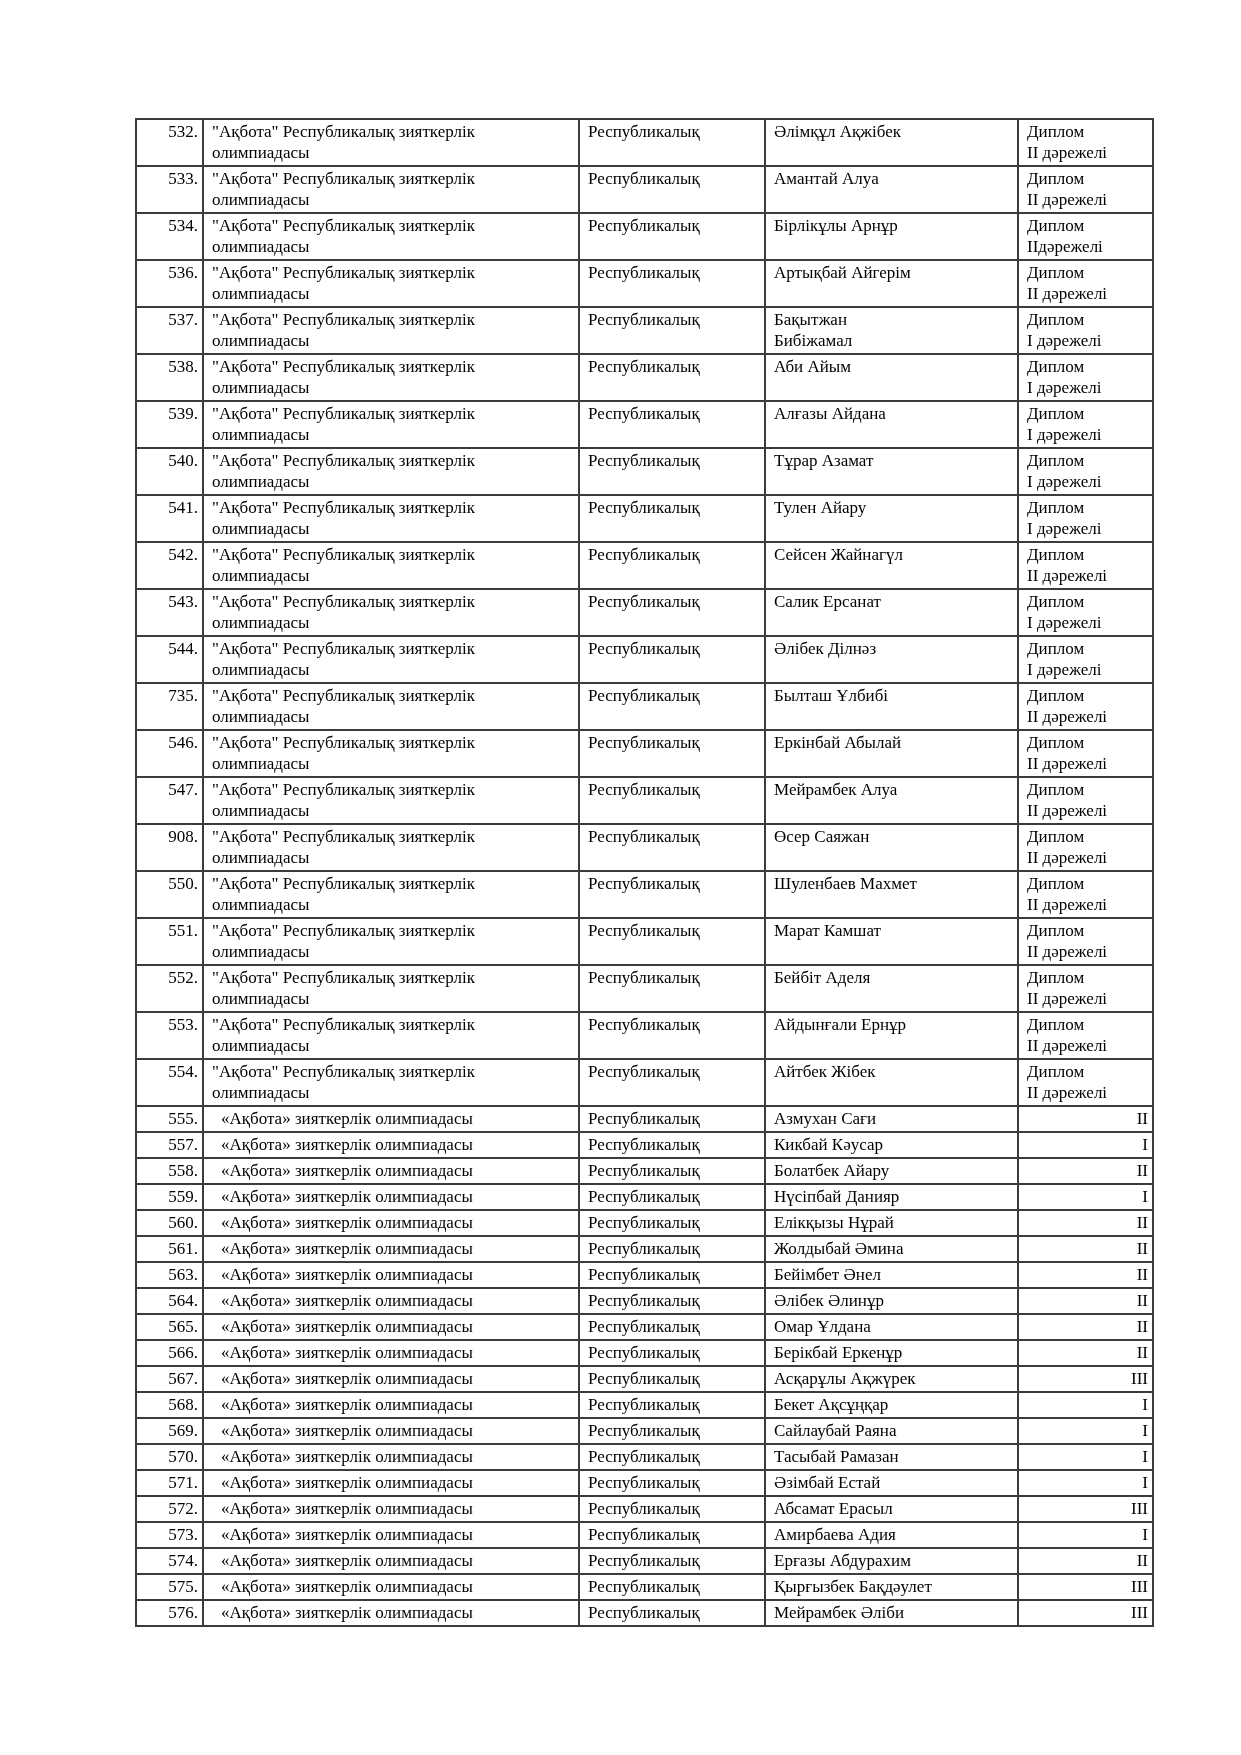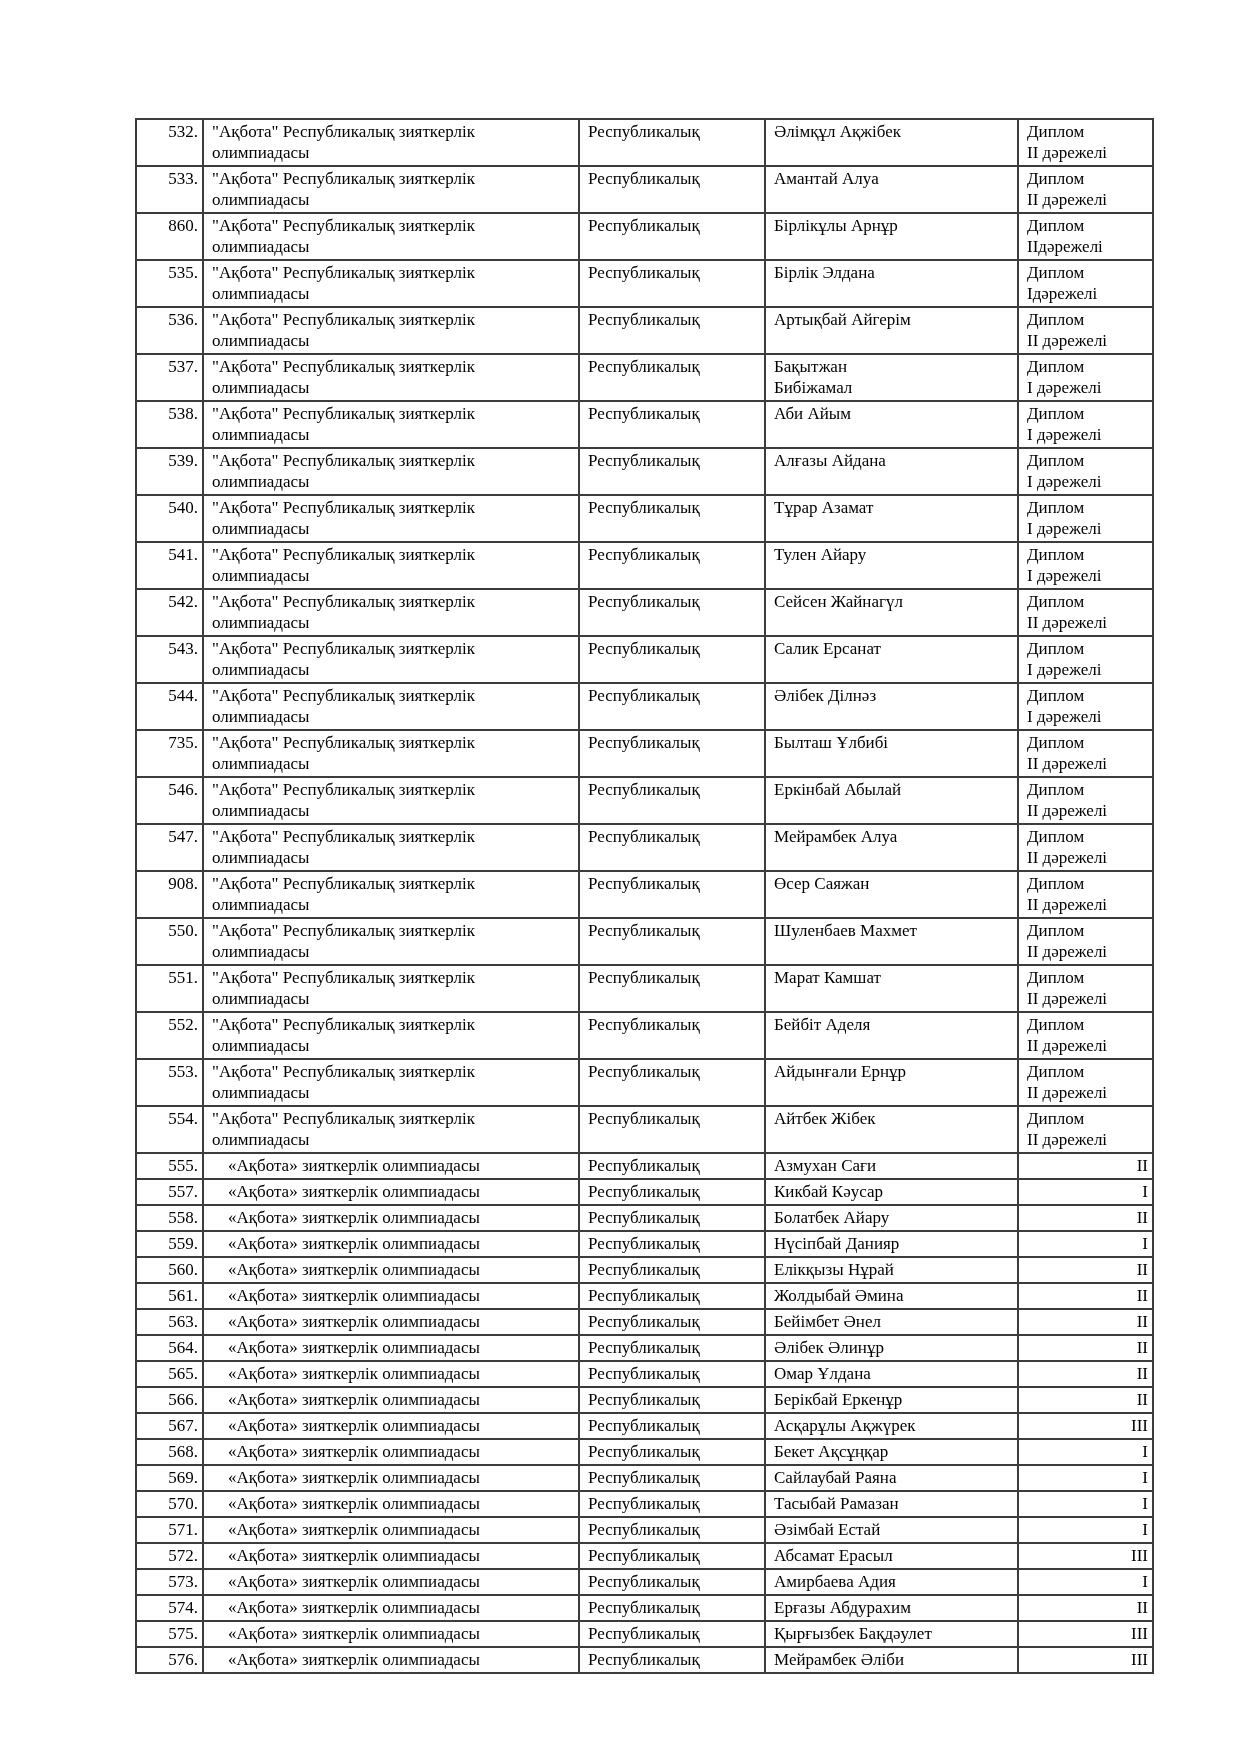--- a/index.html
+++ b/index.html
@@ -36,21 +36,21 @@
   tr.row-compact { height: 23px; }
   td.cell-number {
     text-align: right;
     padding-right: 5px;
     padding-left: 2px;
   }
   td.cell-olympiad {
     white-space: pre-line;
   }
   td.cell-olympiad.compact-indent {
-    padding-left: 24px;
+    padding-left: 17px;
   }
   td.cell-level {
     padding-left: 11px;
   }
   td.cell-participant {
     padding-left: 14px;
     white-space: pre-line;
   }
   td.cell-award-multi {
     padding-left: 11px;
@@ -86,36 +86,27 @@
         <tr class="row-tall">
           <td class="cell-number">533.</td>
           <td class="cell-olympiad">"Ақбота" Республикалық зияткерлік
 олимпиадасы</td>
           <td class="cell-level">Республикалық</td>
           <td class="cell-participant">Амантай Алуа</td>
           <td class="cell-award-multi">Диплом
 II дәрежелі</td>
         </tr>
         <tr class="row-tall">
-          <td class="cell-number">860.</td>
+          <td class="cell-number">534.</td>
           <td class="cell-olympiad">"Ақбота" Республикалық зияткерлік
 олимпиадасы</td>
           <td class="cell-level">Республикалық</td>
           <td class="cell-participant">Бірлікұлы Арнұр</td>
           <td class="cell-award-multi">Диплом
 IIдәрежелі</td>
-        </tr>
-        <tr class="row-tall">
-          <td class="cell-number">535.</td>
-          <td class="cell-olympiad">"Ақбота" Республикалық зияткерлік
-олимпиадасы</td>
-          <td class="cell-level">Республикалық</td>
-          <td class="cell-participant">Бірлік  Элдана</td>
-          <td class="cell-award-multi">Диплом
-Iдәрежелі</td>
         </tr>
         <tr class="row-tall">
           <td class="cell-number">536.</td>
           <td class="cell-olympiad">"Ақбота" Республикалық зияткерлік
 олимпиадасы</td>
           <td class="cell-level">Республикалық</td>
           <td class="cell-participant">Артықбай Айгерім</td>
           <td class="cell-award-multi">Диплом
 II дәрежелі</td>
         </tr>

